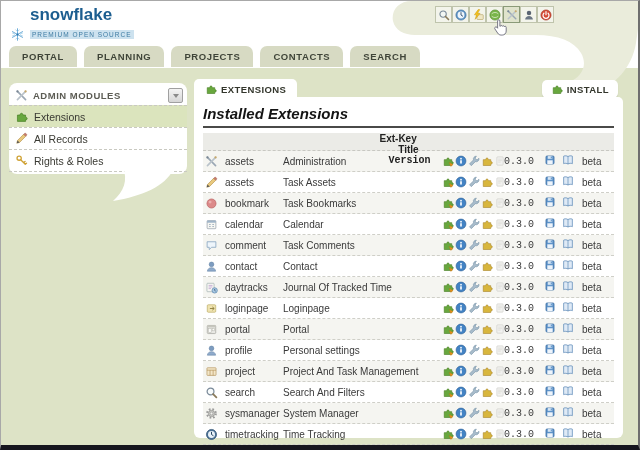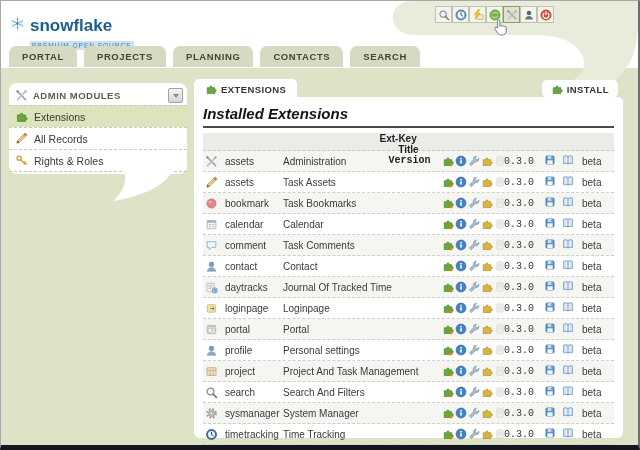--- a/index.html
+++ b/index.html
@@ -3,21 +3,21 @@
 <meta charset="utf-8">
 <style>
   html,body{margin:0;padding:0;background:#fff;}
   #page{position:relative;width:640px;height:450px;box-sizing:border-box;overflow:hidden;
         background:#fff;font-family:"Liberation Sans","DejaVu Sans",sans-serif;
         border-top:1px solid #a8a8a8;border-left:1px solid #a8a8a8;
         border-right:2px solid #6e6e6e;border-bottom:5px solid #16161e;}
   .sage{position:absolute;left:0;right:0;top:67px;bottom:0;background:var(--page-sage,#dde3c6);z-index:1;}
   .blob{position:absolute;right:0;top:0;z-index:2;}
   
-  .logo{position:absolute;left:10px;top:16px;display:flex;align-items:flex-start;z-index:3;}
+  .logo{position:absolute;left:10px;top:5px;display:flex;align-items:flex-end;z-index:3;}
   .logo-mark svg{width:37px;height:37px;display:block;}
   .logo-stack{margin-left:6px;}
   .logo-name{font-size:17px;font-weight:bold;color:var(--brand-blue,#1c5d8f);line-height:17px;}
   .logo-tag{font-size:6.5px;letter-spacing:1px;color:#3f7ca3;background:#cde2ef;padding:1px 2px;margin-top:1px;display:inline-block;}
   
   .toolbar{position:absolute;left:434px;top:5px;display:flex;z-index:4;}
   .tcell{width:15px;height:15px;border:1px solid #bfc4ac;background:rgba(255,255,255,.45);
          display:flex;align-items:center;justify-content:center;margin-right:0;}
   .tcell.active{border:1px solid #8a9a78;background:#dfe3cc;}
   .tcell .ic svg{width:12px;height:12px;display:block;}
@@ -175,22 +175,22 @@
       </span>
     </div>
   <span class="cursor">
     <svg viewBox="0 0 24 24">
         <path d="M10 2c.8 0 1.3.6 1.3 1.4v6l.5.1c.1-.6.6-1 1.2-1 .7 0 1.1.4 1.2 1 .2-.4.6-.6 1.1-.6.6 0 1 .3 1.1.9.2-.2.5-.4.9-.4.8 0 1.2.6 1.2 1.3v4.2c0 2.6-1.9 4.6-4.5 4.6h-1.3c-1.7 0-3-.8-3.9-2.2l-3.2-4.8c-.5-.8-.3-1.7.5-2.1.7-.4 1.4-.2 1.9.4l.7.9V3.4C8.7 2.6 9.2 2 10 2z" fill="#fff" stroke="#667" stroke-width="1"></path>
       </svg>
   </span>
 
   <div class="tabs" id="tabs">
       <div class="tab">PORTAL</div>
+      <div class="tab">PLANNING</div>
       <div class="tab">PROJECTS</div>
-      <div class="tab">PLANNING</div>
       <div class="tab">CONTACTS</div>
       <div class="tab">SEARCH</div>
     </div>
 
   <div class="bubble">
     <div class="bub-head">
       <span class="ic" id="side-head-icon">
           <svg viewBox="0 0 16 16">
             <line x1="3" y1="3" x2="13" y2="13" stroke="#9aa7b4" stroke-width="2" stroke-linecap="round"></line>
             <line x1="13" y1="3" x2="3" y2="13" stroke="#b9c2ca" stroke-width="2" stroke-linecap="round"></line>

